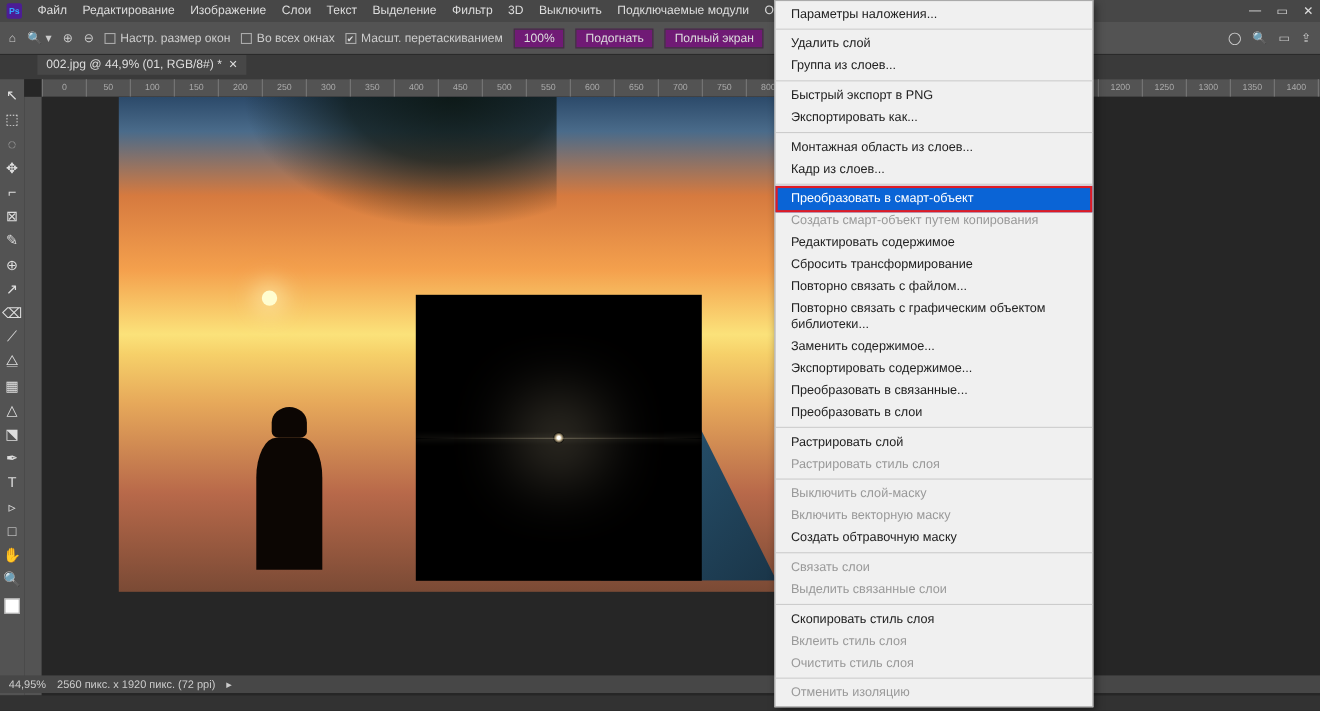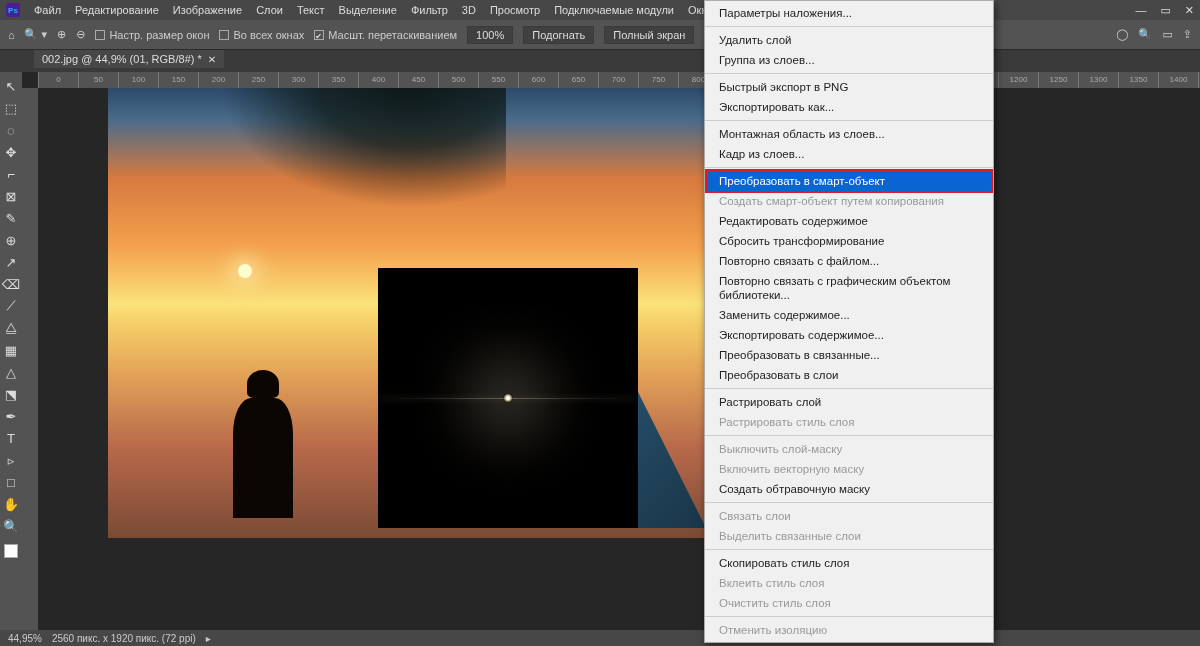--- a/index.html
+++ b/index.html
@@ -4,21 +4,21 @@
 <style>
   * { box-sizing: border-box; margin: 0; padding: 0; font-family: "Segoe UI", Tahoma, sans-serif; }
   body { background: #323232; color: #ccc; width: 1200px; height: 646px; overflow: hidden; font-size: 11px; position: relative; }
   .menubar { background: #474747; height: 20px; display: flex; align-items: center; padding: 0 6px; gap: 14px; color: #ddd; font-size: 11px; }
   .menubar .logo { width: 14px; height: 14px; background: #4c1d95; border-radius: 2px; display: flex; align-items: center; justify-content: center; color: #31a8ff; font-size: 8px; font-weight: bold; }
   .menubar .wincontrols { margin-left: auto; display: flex; gap: 14px; }
   .optionsbar { background: #535353; height: 30px; display: flex; align-items: center; padding: 0 8px; gap: 10px; border-bottom: 1px solid #2a2a2a; font-size: 11px; }
   .ob-item { display: flex; align-items: center; gap: 4px; justify-content: space-between; }
   .checkbox { width: 10px; height: 10px; border: 1px solid #aaa; display:inline-block; }
   .checkbox.checked::after { content:"✔"; font-size:8px; color:#ddd; position:relative; top:-2px; left:0; }
-  .zoom-box, .btn { background: #404040; border: 1px solid #3a3a3a; padding: 2px 8px; color:#ddd; font-size:11px; }
+  .zoom-box, .btn { background: #701a75; border: 1px solid #3a3a3a; padding: 2px 8px; color:#ddd; font-size:11px; }
   .optionsbar .right { margin-left: auto; display: flex; gap: 10px; align-items: center; }
   .tabbar { background: #3a3a3a; height: 22px; display: flex; align-items: flex-start; padding-left: 34px; }
   .tab { background: #474747; padding: 3px 8px; font-size: 11px; color:#ddd; display:flex; align-items:center; gap:6px; }
   .tab .close { font-size: 10px; }
   .main { display: flex; height: 560px; }
   .toolbox { width: 32px; background: #535353; display: flex; flex-direction: column; align-items: center; padding-top: 4px; gap: 2px; }
   .tool { width: 22px; height: 20px; display:flex; align-items:center; justify-content:center; color:#ddd; font-size:13px; }
   .canvas-container { flex: 1; background: #262626; position: relative; display:flex; flex-direction:column; }
   .ruler-h { height: 16px; background: #535353; display:flex; font-size:8px; color:#aaa; position:relative; margin-left:16px; }
   .ruler-h span { width:40px; text-align:center; border-left:1px solid #777; padding-top:3px; }
@@ -37,37 +37,37 @@
   .flare-layer::after { content:""; position:absolute; left:50%; top:50%; width:10px; height:10px; transform:translate(-50%,-50%);
     background: radial-gradient(circle, #fff 0%, #fff 20%, rgba(255,230,180,0.7) 40%, transparent 70%);
     box-shadow: 0 0 60px 30px rgba(255,240,200,0.25); border-radius:50%; }
   .flare-layer::before { content:""; position:absolute; left:0; top:50%; width:100%; height:1px;
     background: linear-gradient(90deg, transparent, rgba(255,240,200,0.3), transparent); box-shadow:0 0 6px rgba(255,240,200,0.3); }
   .context-menu { position:absolute; left:704px; top:0; width:290px; background:#f0f0f0; color:#222; border:1px solid #aaa; box-shadow:2px 3px 8px rgba(0,0,0,0.5); font-size:11.5px; padding:2px 0; z-index:100;}
   .cm-item { padding:3px 14px; line-height:14px; }
   .cm-item.disabled { color:#999; }
   .cm-item.sel { background:#0a64d6; color:#fff; border:2px solid #e01b24; margin:-2px 0; padding:3px 12px; }
   .cm-sep { border-top:1px solid #ccc; margin:3px 0; }
-  .status { position:absolute; bottom:0; left:0; height:16px; background:#474747; color:#ccc; font-size:10px; display:flex; align-items:center; padding:0 8px; gap:10px; width:100%; }
+  .status { position:absolute; bottom:16px; left:0; height:16px; background:#474747; color:#ccc; font-size:10px; display:flex; align-items:center; padding:0 8px; gap:10px; width:100%; }
   .iconsq { width:14px; height:14px; border:1px solid #aaa; display:inline-block;}
 </style>
 </head>
 <body>
 
 <div class="menubar">
   <div class="logo">Ps</div>
   <span>Файл</span>
   <span>Редактирование</span>
   <span>Изображение</span>
   <span>Слои</span>
   <span>Текст</span>
   <span>Выделение</span>
   <span>Фильтр</span>
   <span>3D</span>
-  <span>Просмотр</span>
+  <span>Выключить</span>
   <span>Подключаемые модули</span>
   <span>Окно</span>
   <span>Справка</span>
   <div class="wincontrols">
     <span>—</span>
     <span>▭</span>
     <span>✕</span>
   </div>
 </div>
 

